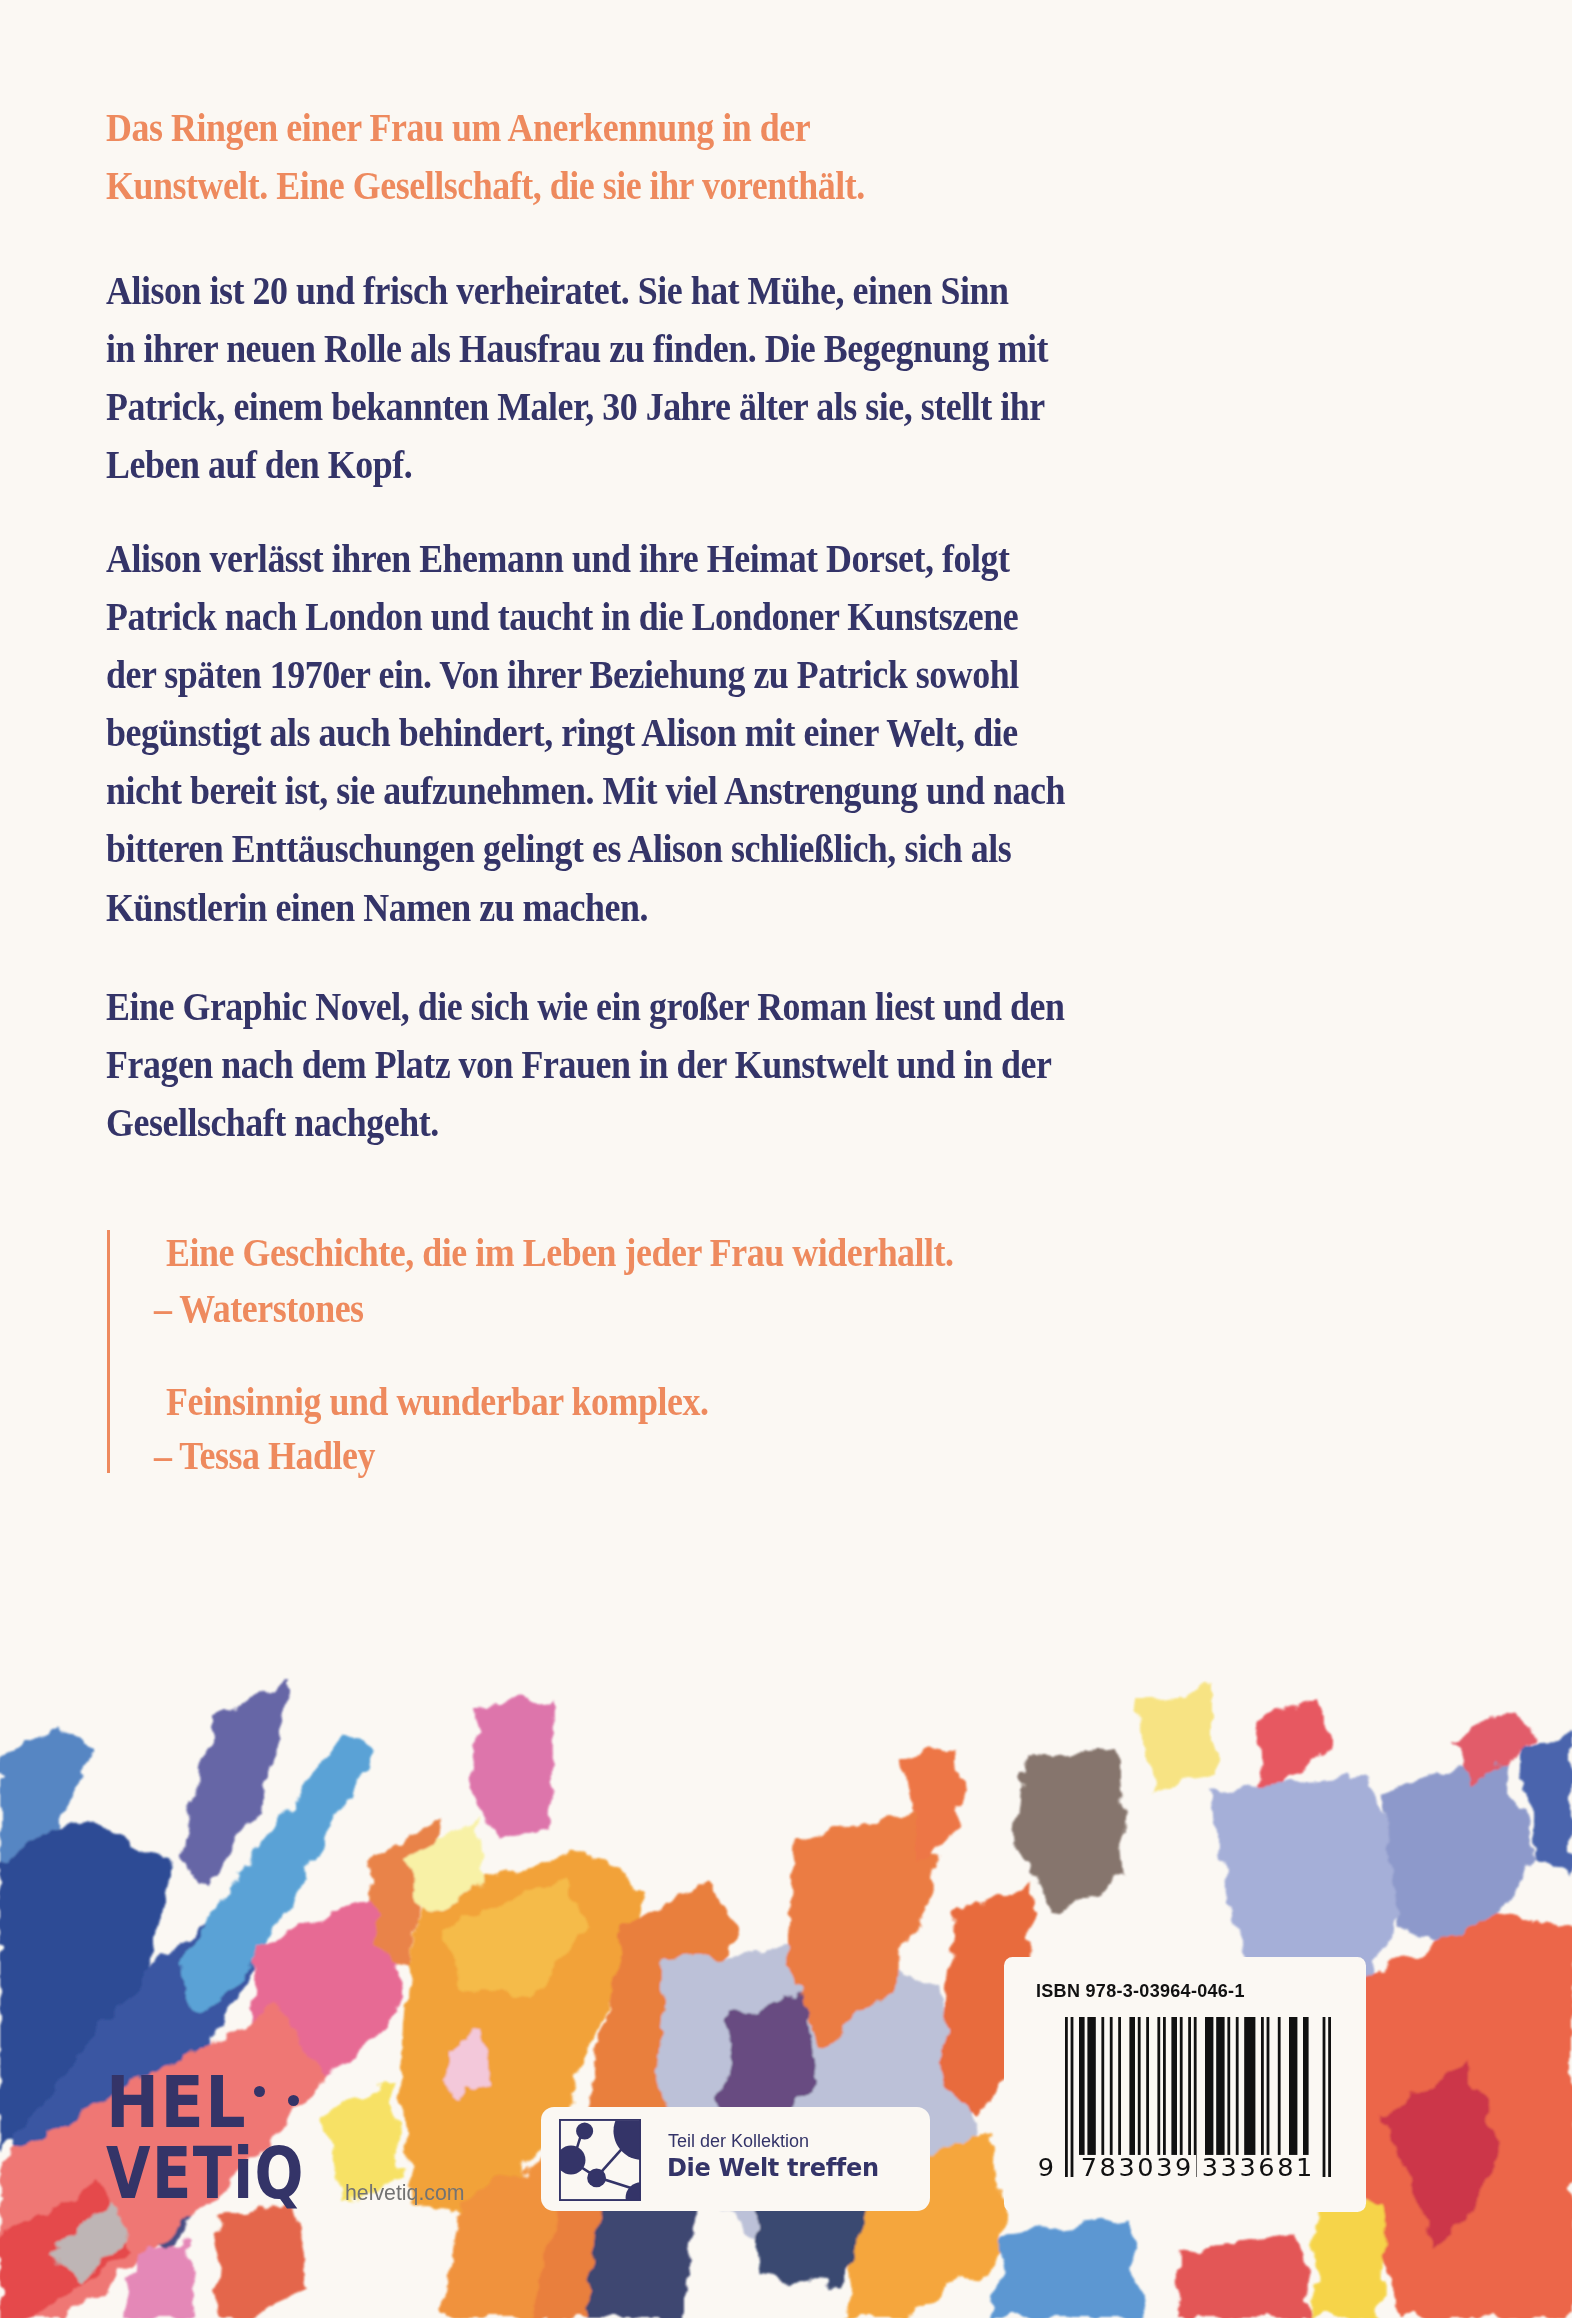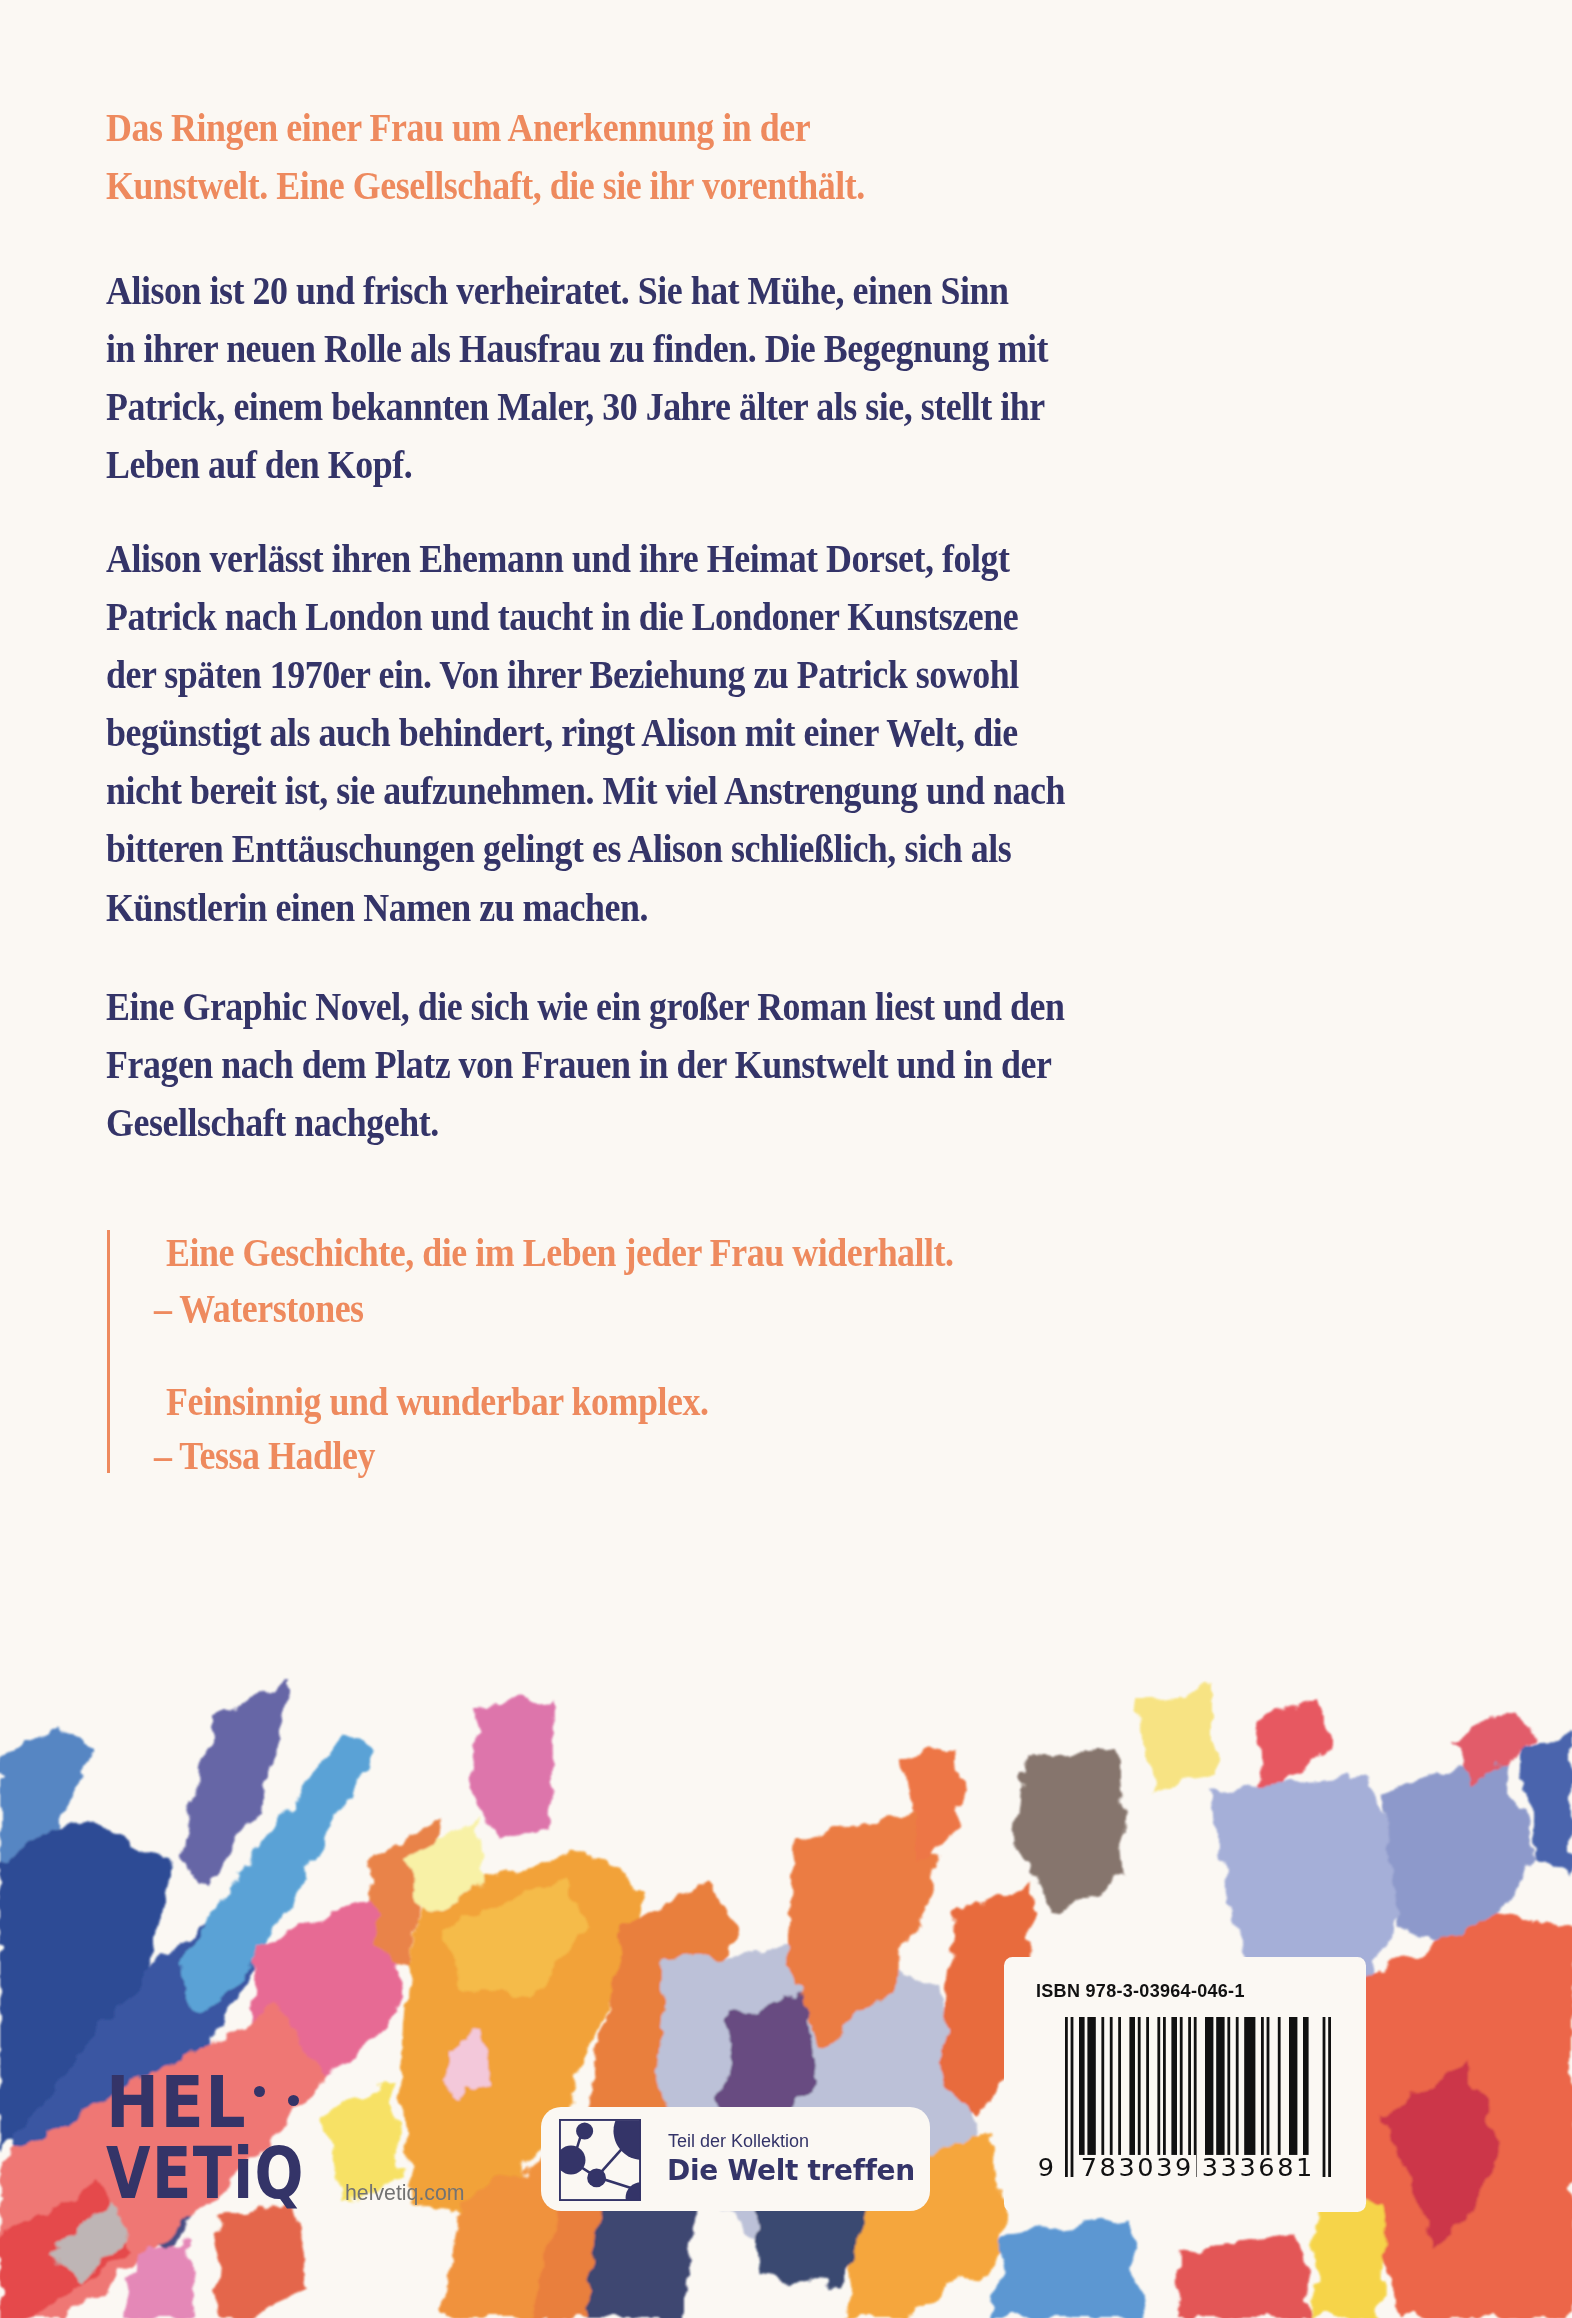--- a/index.html
+++ b/index.html
@@ -21,25 +21,25 @@
   }
   .paint { position: absolute; left: 0; top: 1604px; width: 1573px; height: 714px; }
   .logo-line {
     position: absolute; font-family: "DejaVu Sans", sans-serif; font-weight: bold;
     color: #343468; line-height: 1; letter-spacing: 1.7px;
   }
   .dot { position: absolute; width: 11px; height: 11px; border-radius: 50%; background: #343468; }
   .site { position: absolute; left: 345px; top: 2181px; font-family: "Liberation Sans", sans-serif; font-size: 21.3px; color: #737373; }
   .badge {
     position: absolute; left: 541px; top: 2107px; width: 389px; height: 104px;
-    background: #fbf8f3; border-radius: 20px;
+    background: #fbf8f3; border-radius: 13px;
   }
   .badge-icon { position: absolute; left: 18px; top: 12px; width: 82px; height: 82px; }
   .badge-small { position: absolute; left: 127px; top: 24px; font-family: "Liberation Sans", sans-serif; font-size: 18px; color: #343468; }
-  .badge-big { position: absolute; left: 126px; top: 47px; font-family: "DejaVu Sans", sans-serif; font-weight: bold; font-size: 28px; color: #343468; letter-spacing: -0.3px; }
+  .badge-big { position: absolute; left: 126px; top: 47px; font-family: "DejaVu Sans", sans-serif; font-weight: bold; font-size: 24px; color: #343468; letter-spacing: -0.3px; }
   .isbn-box {
     position: absolute; left: 1004px; top: 1957px; width: 362px; height: 255px;
     background: #fbf8f3; border-radius: 8.5px;
   }
   .isbn-text { position: absolute; left: 32px; top: 24px; font-family: "Liberation Sans", sans-serif; font-weight: bold; font-size: 18px; color: #111; letter-spacing: 0.3px; }
   .barcode { position: absolute; left: 61px; top: 60px; width: 266px; height: 160px; }
   .bc-digits { position: absolute; top: 198px; font-family: "DejaVu Sans", sans-serif; font-size: 25.6px; color: #111; background: #fbf8f3; line-height: 1; padding: 0 1.7px; }
 </style>
 </head>
 <body>

